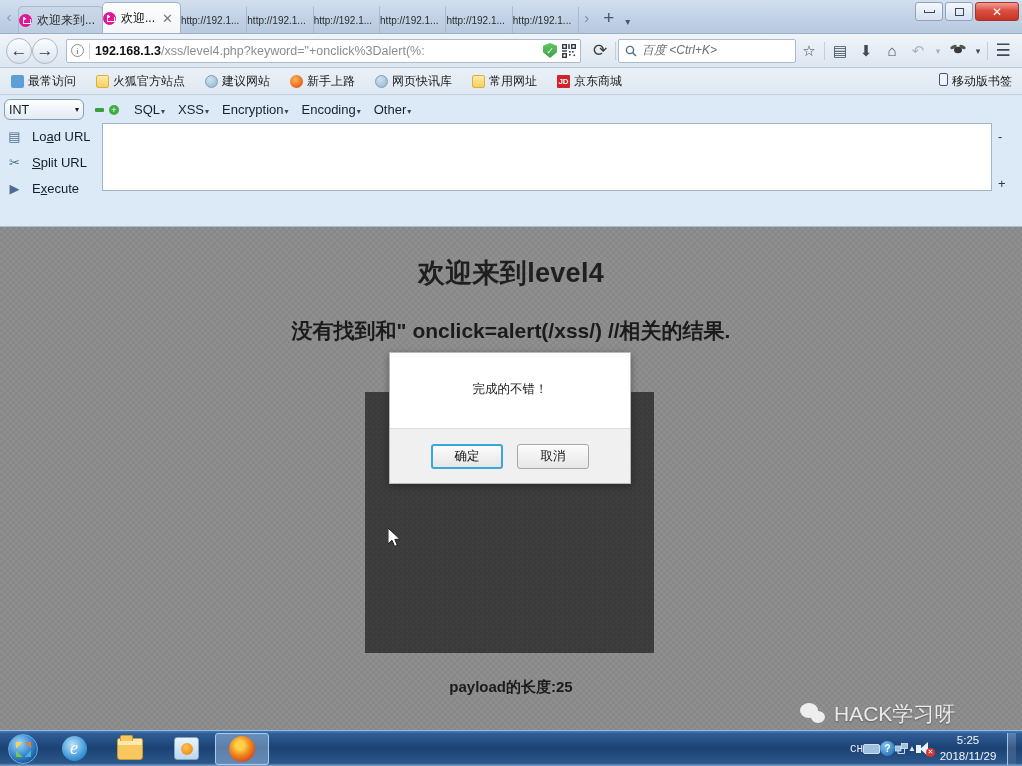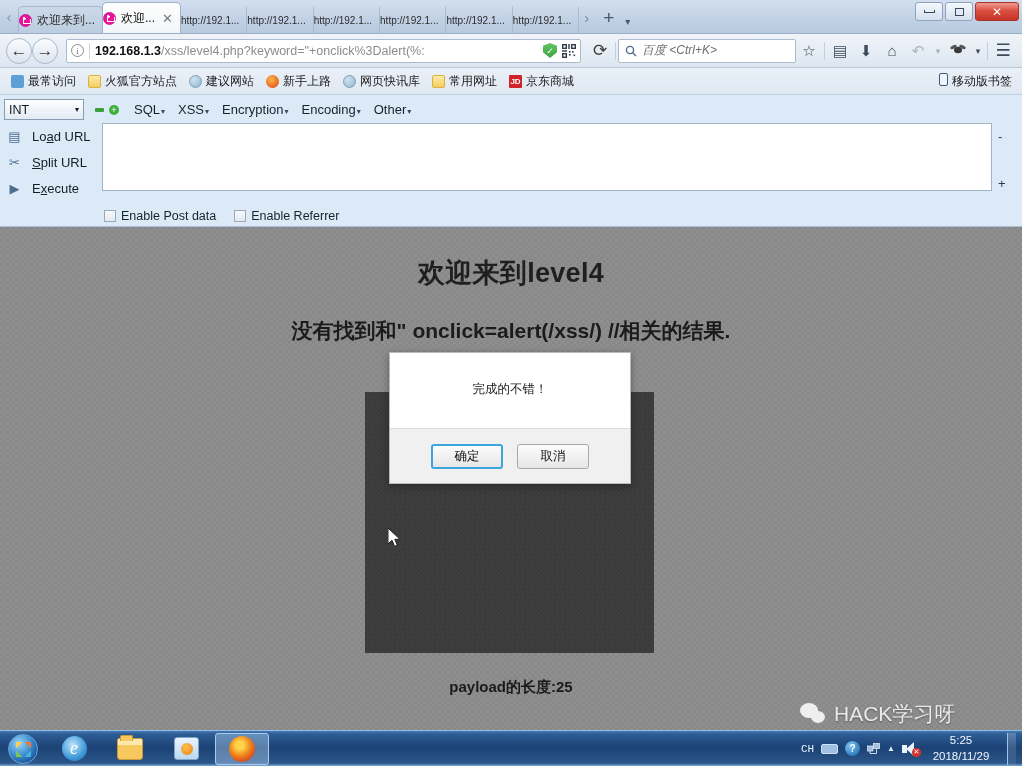--- a/index.html
+++ b/index.html
@@ -128,42 +128,42 @@
     padding: 0 6px; font-size: 12px; color: #6e6e6e; font-style: italic; flex: none;
   }
   .tool-ico { width: 26px; text-align: center; font-size: 15px; color: #3c4a5a; flex: none; }
   .tool-ico.dim { color: #a8b2bd; }
   .vsep { width: 1px; height: 18px; background: #c3cfdc; margin: 0 2px; flex: none; }
 
   
   .bookmarks {
     position: absolute; top: 68px; left: 0; width: 1022px; height: 27px;
     background: linear-gradient(to bottom, #eaf0f7, #dfe8f2);
-    display: flex; align-items: center; padding: 0 7px; gap: 4px;
+    display: flex; align-items: center; padding: 0 7px; gap: 12px;
     border-bottom: 1px solid #c2cfdd; font-size: 12px; color: #1b1b1b;
   }
   .bm { display: flex; align-items: center; gap: 4px; padding: 2px 4px; white-space: nowrap; }
   .bmi { width: 13px; height: 13px; flex: none; border-radius: 2px; }
   .bmi.folder { background: linear-gradient(to bottom,#fde9a8,#f5cf5f); border:1px solid #d9b141; }
   .bmi.globe  { background: radial-gradient(circle at 35% 32%, #cfe3f2, #8fb4cf); border:1px solid #7f9fb8; border-radius:50%; }
   .bmi.fox    { background: radial-gradient(circle at 40% 35%, #ffb84d, #e8601e 70%, #2b5f9e 100%); border-radius:50%; }
   .bmi.star   { background: #5d9fd6; border-radius: 2px; position: relative; }
   .bmi.jd     { background:#d2232a; color:#fff; font-size:8px; font-weight:bold; display:flex; align-items:center; justify-content:center; border-radius:1px; }
   .bm-right { margin-left: auto; display: flex; align-items: flex-start; gap: 4px; padding-right: 3px; }
   .bmi.phone  { width:9px; height:13px; border:1.3px solid #3e5a7a; border-radius:2px; background:#eef4fa; }
 
   
   .hackbar {
     position: absolute; top: 95px; left: 0; width: 1022px; height: 132px;
     background: #dceaf7; border-bottom: 1px solid #aac0d8;
     font-size: 12.5px; color: #15232e;
   }
   .hb-row1 { display: flex; align-items: center; height: 26px; padding: 3px 0 0 4px; gap: 9px; }
   .hb-select {
-    width: 80px; height: 21px; border: 1px solid #8a9cb0; border-radius: 0;
+    width: 80px; height: 21px; border: 1px solid #8a9cb0; border-radius: 6px;
     background: linear-gradient(to bottom,#ffffff,#e2eaf3);
     display: flex; align-items: center; justify-content: space-between;
     padding: 0 4px; font-size: 12.5px; color: #0d1a24;
   }
   .hb-pm { display: flex; gap: 5px; align-items: center; margin-left: 2px; }
   .pm-minus { width: 9px; height: 4px; background: #3b9f3b; border-radius: 1px; }
   .pm-plus {
     width: 10px; height: 10px; border-radius: 50%; background: #3fae3f;
     position: relative; color: #fff; font-size: 9px; line-height: 10px; text-align: center;
   }
@@ -296,21 +296,21 @@
   .exp-ico { width: 26px; height: 22px; border-radius: 2px 2px 3px 3px;
     background: linear-gradient(to bottom, #fde8b0 0 30%, #f6c85d 30% 100%);
     border: 1px solid #c79b39; position: relative; }
   .exp-ico::before { content:""; position:absolute; left:2px; top:-4px; width:11px; height:5px;
     background:#f6c85d; border:1px solid #c79b39; border-bottom:none; border-radius:2px 2px 0 0; }
   .wmp-ico { width: 25px; height: 23px; border-radius: 3px;
     background: linear-gradient(to bottom, #e8f4fd, #bcd8f0); border:1px solid #7fa6c8; position:relative; }
   .wmp-ico::after { content:""; position:absolute; left:6px; top:5px; width:12px; height:12px; border-radius:50%;
     background: radial-gradient(circle at 40% 35%, #ffc04a, #e8811d); }
   .tray {
-    margin-left: auto; display: flex; align-items: center; gap: 7px;
+    margin-left: auto; display: flex; align-items: center; 
     padding-right: 6px; color: #eaf2fb; font-size: 11px;
   }
   .tray-ico { display: flex; align-items: center; justify-content: center; }
   .kbd { width: 17px; height: 10px; border: 1px solid #cfe0f2; border-radius: 2px; background: #9fc0e0; }
   .help-ico { width: 15px; height: 15px; border-radius: 50%;
     background: radial-gradient(circle at 35% 30%, #7fc4f2, #1160a8);
     color: #fff; font-size: 10px; font-weight: bold; display: flex; align-items: center; justify-content: center; }
   .up-ico { color: #dde9f6; font-size: 8px; }
   .spk { position: relative; width: 17px; height: 14px; }
   .spk-body { position:absolute; left:0; top:3px; width:5px; height:8px; background:#e9f1fa; }
@@ -505,30 +505,20 @@
       </div>
       <div class="hb-ta-wrap">
         <textarea class="hb-ta" placeholder="" style=""></textarea>
         <div class="hb-pmcol">
           <span>-</span>
           <span>+</span>
         </div>
       </div>
     </div>
 
-    <div class="hb-checks">
-      <label class="hb-check">
-        <span class="cbox"></span>
-        <span>Enable Post data</span>
-      </label>
-      <label class="hb-check">
-        <span class="cbox"></span>
-        <span>Enable Referrer</span>
-      </label>
-    </div>
   </div>
 
   <div class="page">
     <div class="pg-h1">欢迎来到level4</div>
     <div class="pg-h2">没有找到和" onclick=alert(/xss/) //相关的结果.</div>
 
     <div class="levelbox" style="top:165px;left:365px">
       <div class="level-logo">
         <span>level</span><sup>4</sup>
       </div>

